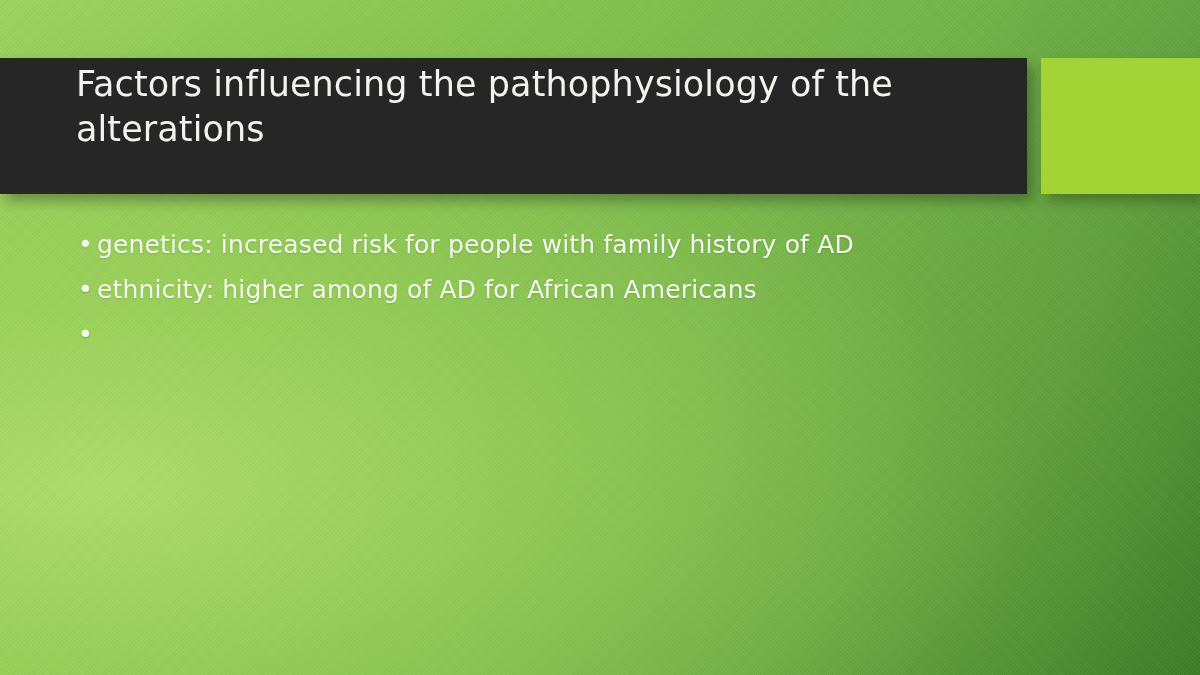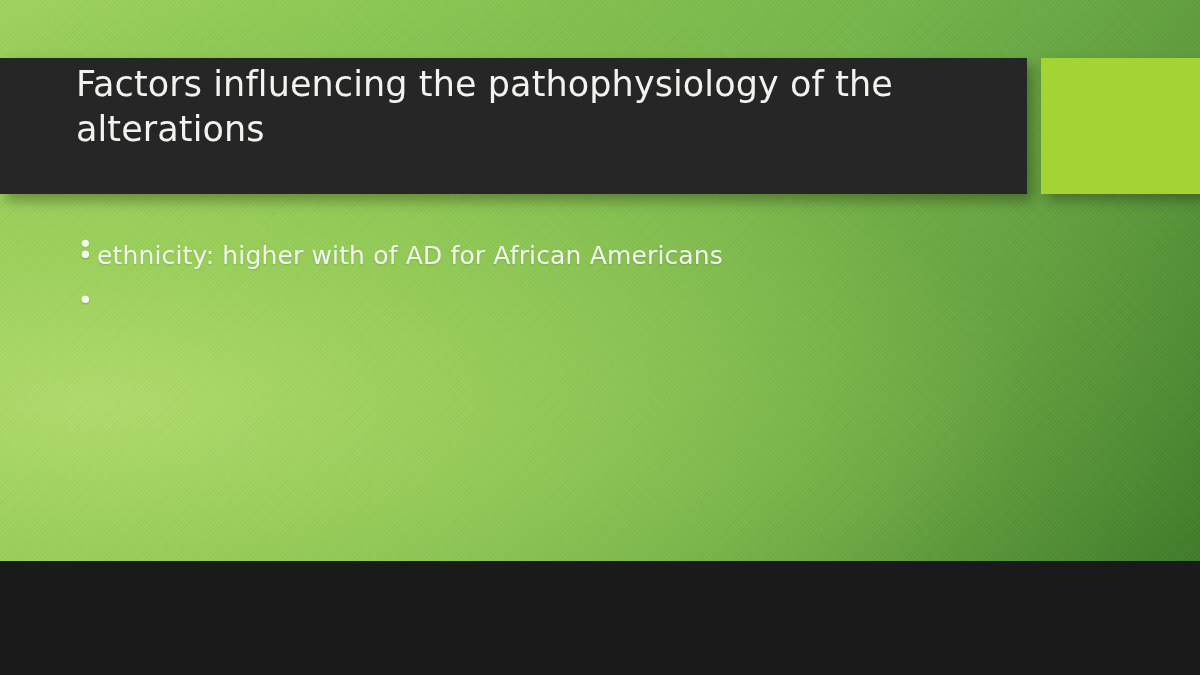--- a/index.html
+++ b/index.html
@@ -3,21 +3,21 @@
 <meta charset="utf-8">
 <style>
   html, body {
     margin: 0;
     padding: 0;
     background: #1a1a1a;
   }
   .slide {
     position: relative;
     width: 1200px;
-    height: 561px;
+    height: 675px;
     overflow: hidden;
     font-family: "DejaVu Sans", "Liberation Sans", sans-serif;
     
     background-color: #7cb648;
     background-image:
       radial-gradient(ellipse 150% 120% at 8% 72%, rgba(176,219,108,0.98) 0%, rgba(158,210,92,0.75) 22%, rgba(124,182,72,0.25) 52%, rgba(124,182,72,0.0) 70%),
       linear-gradient(128deg, #a4d862 0%, #96d059 14%, #84c24f 34%, #74b44a 55%, #5e9c3c 76%, #417f2b 94%, #3b7727 100%);
   }
   
   .slide::before {
@@ -107,27 +107,28 @@
 
   <div class="title-bar">
     <div class="title-text">Factors influencing the pathophysiology of the alterations</div>
   </div>
 
   <div class="accent-block"></div>
 
   <ul class="body-list">
     <li class="bullet-item">
       <span class="bullet-marker">•</span>
+      <span>genetics: increased risk for people with family history of AD</span>
     </li>
     <li class="bullet-item">
       <span class="bullet-marker">•</span>
     </li>
     <li class="bullet-item">
       <span class="bullet-marker">•</span>
-      <span>ethnicity: higher with of AD for African Americans</span>
+      <span>ethnicity: higher among of AD for African Americans</span>
     </li>
     <li class="bullet-item">
       <span class="bullet-marker">•</span>
     </li>
     <li class="bullet-item">
       <span class="bullet-marker">•</span>
     </li>
   </ul>
 
 </div>

